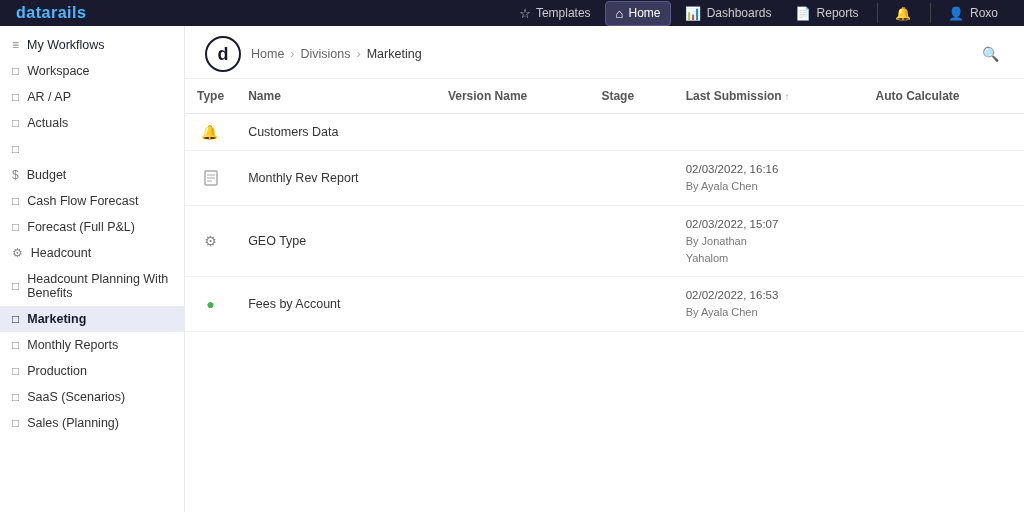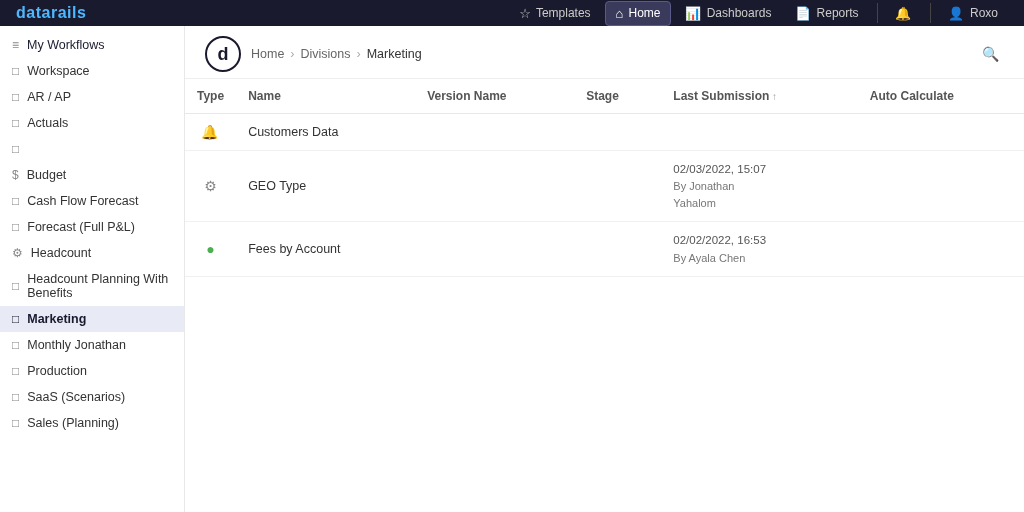--- a/index.html
+++ b/index.html
@@ -278,21 +278,21 @@
     <div class="sidebar-item">
       <span class="sidebar-icon">□</span>
       <span>Headcount Planning With Benefits</span>
     </div>
     <div class="sidebar-item active">
       <span class="sidebar-icon">□</span>
       <span>Marketing</span>
     </div>
     <div class="sidebar-item">
       <span class="sidebar-icon">□</span>
-      <span>Monthly Jonathan</span>
+      <span>Monthly Reports</span>
     </div>
     <div class="sidebar-item">
       <span class="sidebar-icon">□</span>
       <span>Production</span>
     </div>
     <div class="sidebar-item">
       <span class="sidebar-icon">□</span>
       <span>SaaS (Scenarios)</span>
     </div>
     <div class="sidebar-item">
@@ -339,20 +339,44 @@
             </td>
             <td>
               <span>Customers Data</span>
             </td>
             <td></td>
             <td></td>
             <td></td>
             <td></td>
           </tr>
 
+          <tr>
+            <td>
+              <div class="type-icon doc">
+                <svg width="14" height="16" viewBox="0 0 14 16" fill="none" xmlns="http://www.w3.org/2000/svg">
+                  <rect x="1" y="1" width="12" height="14" rx="1" stroke="#aaa" stroke-width="1.5" fill="none"></rect>
+                  <line x1="3" y1="5" x2="11" y2="5" stroke="#aaa" stroke-width="1"></line>
+                  <line x1="3" y1="8" x2="11" y2="8" stroke="#aaa" stroke-width="1"></line>
+                  <line x1="3" y1="11" x2="8" y2="11" stroke="#aaa" stroke-width="1"></line>
+                </svg>
+              </div>
+            </td>
+            <td>
+              <span>Monthly Rev Report</span>
+            </td>
+            <td></td>
+            <td></td>
+            <td>
+              <div class="submission-info">
+                <div>02/03/2022, 16:16</div>
+                <div class="by">By Ayala Chen</div>
+              </div>
+            </td>
+            <td></td>
+          </tr>
 
           <tr>
             <td>
               <div class="type-icon gear">⚙</div>
             </td>
             <td>
               <span>GEO Type</span>
             </td>
             <td></td>
             <td></td>

